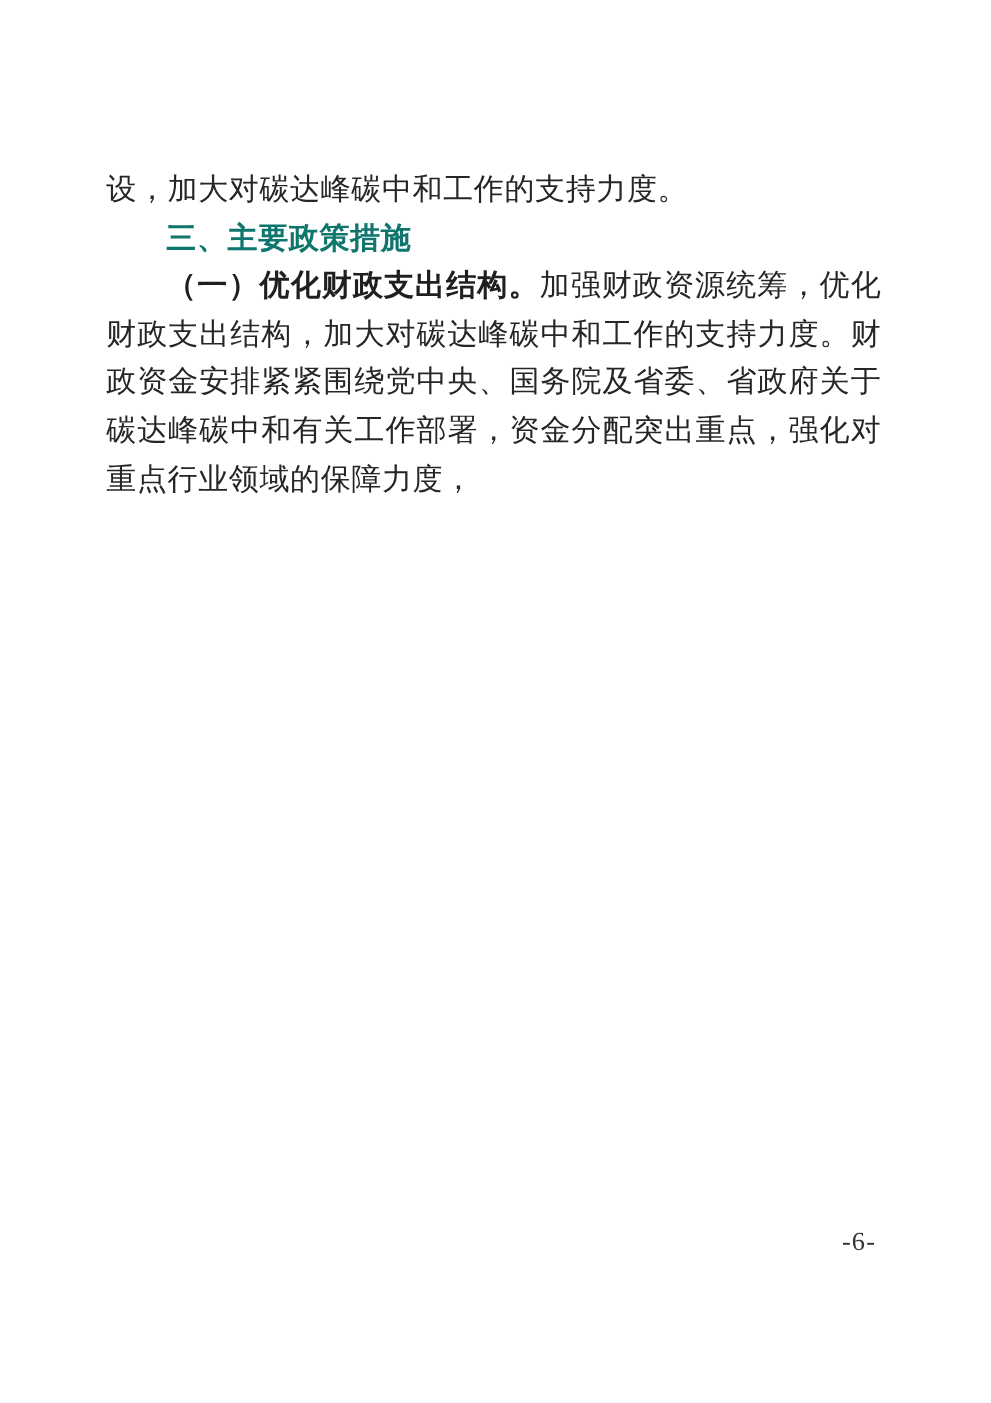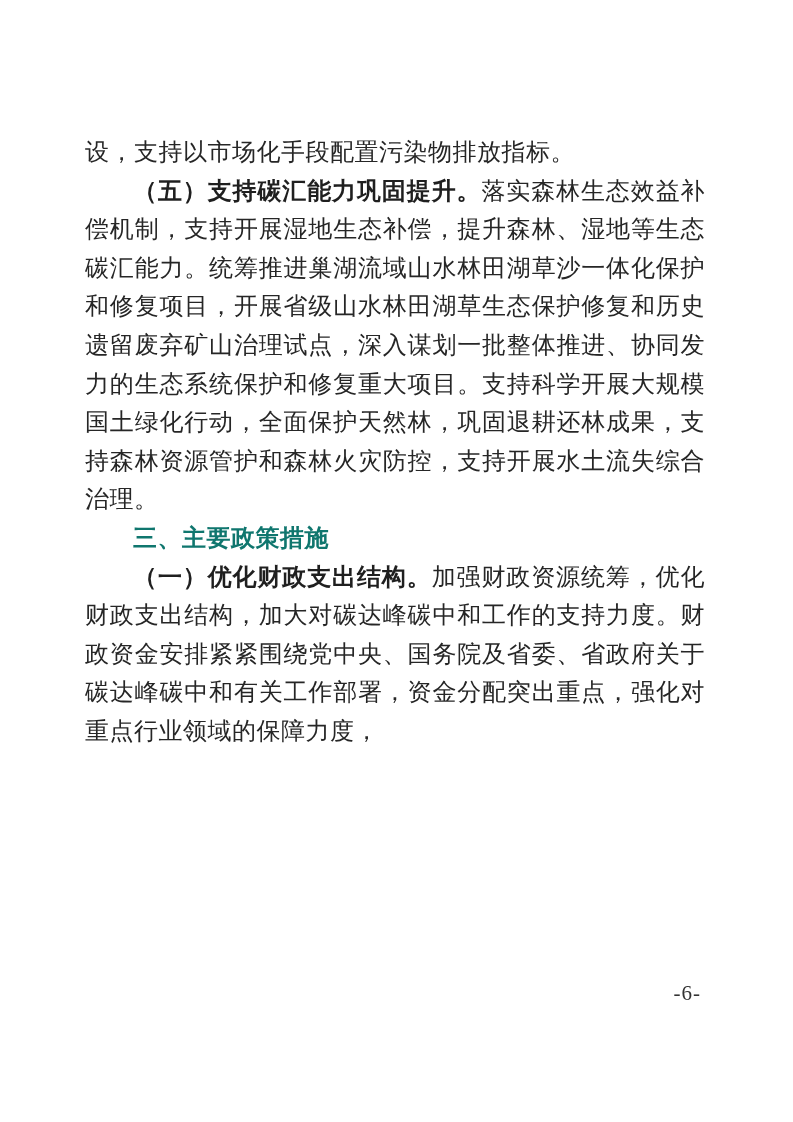--- a/index.html
+++ b/index.html
@@ -53,26 +53,23 @@
   }
 </style>
 </head>
 <body>
 
 <div class="page">
 
   <div class="doc-body">
 
     <p>
-      <span>设，支持以市场化手段配置污染物排放指标。</span>
+      <span>设，加大对碳达峰碳中和工作的支持力度。</span>
     </p>
 
-    <p class="para-indent">
-      <span class="lead">（五）支持碳汇能力巩固提升。</span><span>落实森林生态效益补偿机制，支持开展湿地生态补偿，提升森林、湿地等生态碳汇能力。统筹推进巢湖流域山水林田湖草沙一体化保护和修复项目，开展省级山水林田湖草生态保护修复和历史遗留废弃矿山治理试点，深入谋划一批整体推进、协同发力的生态系统保护和修复重大项目。支持科学开展大规模国土绿化行动，全面保护天然林，巩固退耕还林成果，支持森林资源管护和森林火灾防控，支持开展水土流失综合治理。</span>
-    </p>
 
 
     <p class="para-indent heading">
       <span>三、主要政策措施</span>
     </p>
 
     <p class="para-indent">
       <span class="lead">（一）优化财政支出结构。</span><span>加强财政资源统筹，优化财政支出结构，加大对碳达峰碳中和工作的支持力度。财政资金安排紧紧围绕党中央、国务院及省委、省政府关于碳达峰碳中和有关工作部署，资金分配突出重点，强化对重点行业领域的保障力度，</span>
     </p>
 

